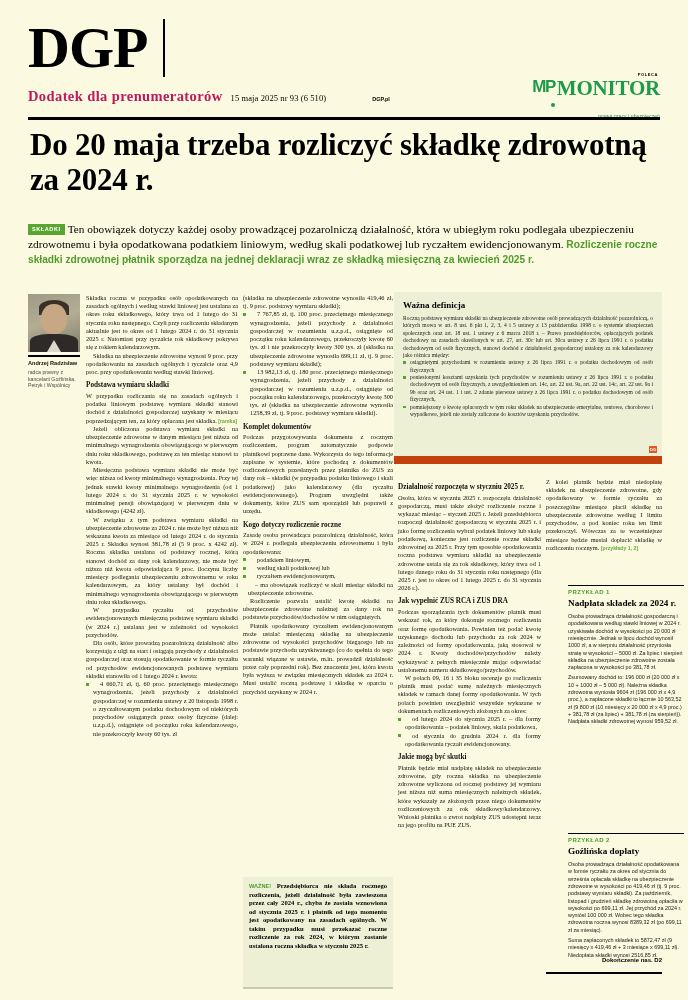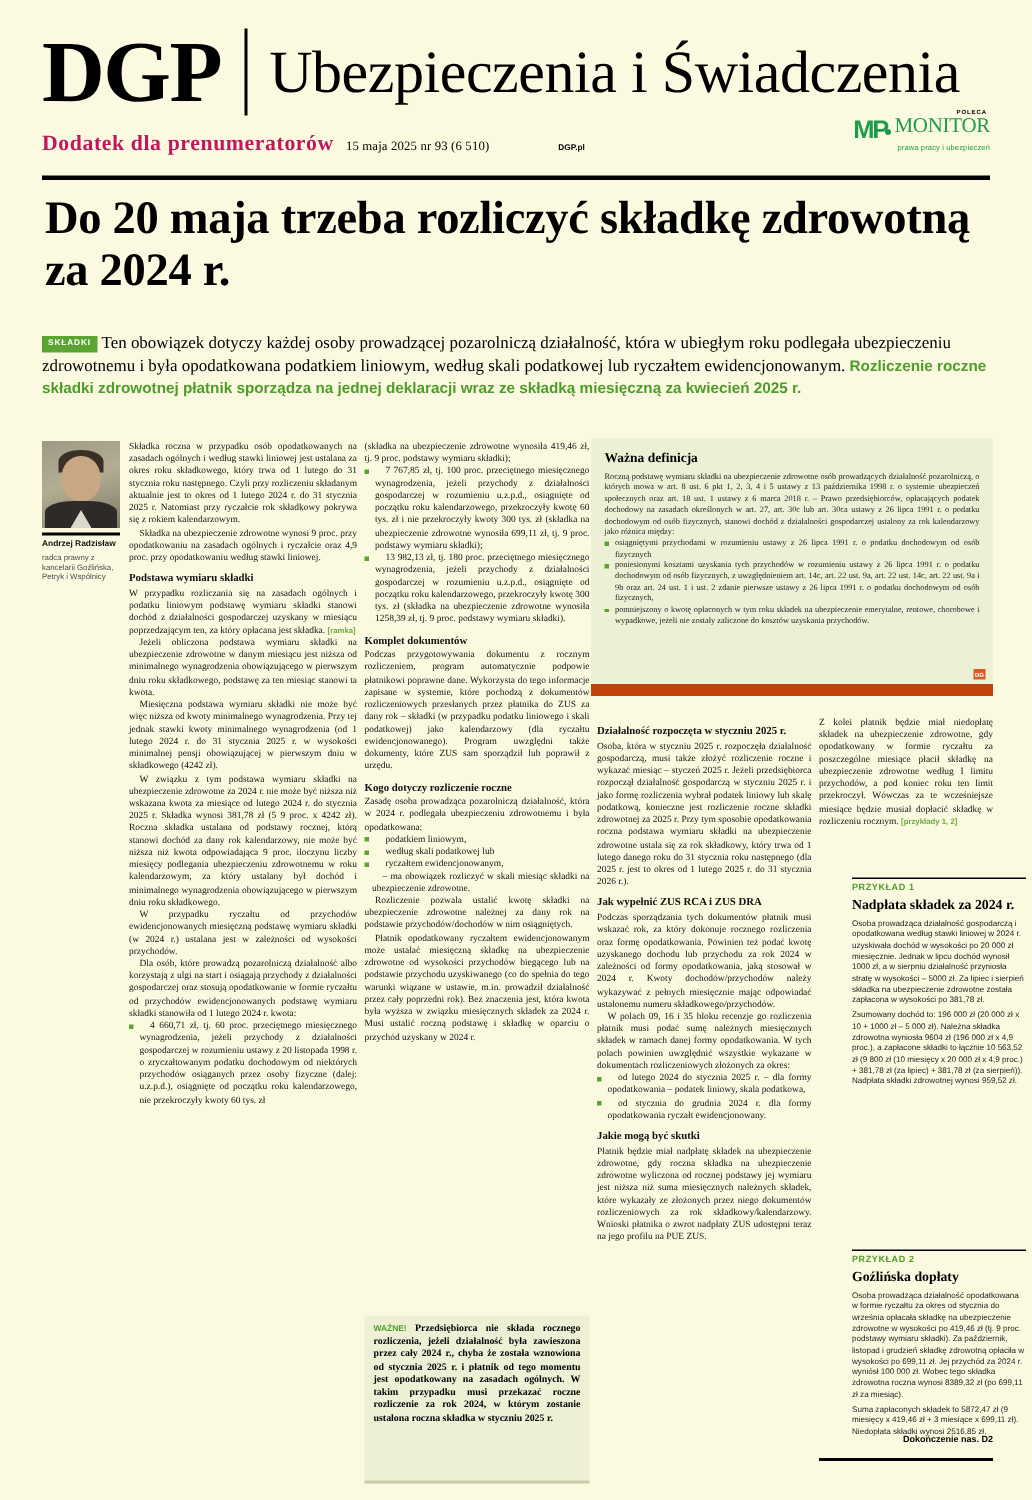--- a/index.html
+++ b/index.html
@@ -73,21 +73,21 @@
     font-family:"Liberation Sans", sans-serif;
     font-weight:bold;font-size:17px;color:#1e9b4a;line-height:1;
     letter-spacing:-1.5px;position:relative;top:0px;
   }
   .mp-mark .dot{
     display:inline-block;width:4px;height:4px;border-radius:50%;
     background:#1e9b4a;vertical-align:middle;margin-left:-1px;
   }
   .monitor-word{
     font-family:"Liberation Serif", serif;
-    font-size:14px;font-weight:normal;color:#1e9b4a;letter-spacing:-0.2px;
+    font-size:21px;font-weight:bold;color:#1e9b4a;letter-spacing:-0.2px;
     line-height:1;margin-left:2px;
   }
   .monitor-sub{
     font-family:"Liberation Sans", sans-serif;
     font-size:5px;color:#1e9b4a;text-align:right;margin-top:1px;letter-spacing:0.1px;
   }
 
   .rule-thick{
     position:absolute;left:28px;top:117px;width:632px;height:2.5px;background:#000;
   }
@@ -266,21 +266,20 @@
   }
 </style>
 </head>
 <body>
 
 <div class="page">
 
   <div class="masthead">
     <div class="dgp-logo">DGP</div>
     <div class="mast-divider"></div>
-    <div class="mast-title">Ubezpieczenia i Świadczenia</div>
   </div>
 
   <div class="subbar">
     <span class="sub-dodatek">Dodatek dla prenumeratorów</span>
     <span class="sub-date">15 maja 2025 nr 93 (6 510)</span>
     <span class="sub-site">DGP.pl</span>
   </div>
 
   <div class="monitor-block">
     <div class="poleca">POLECA</div>

